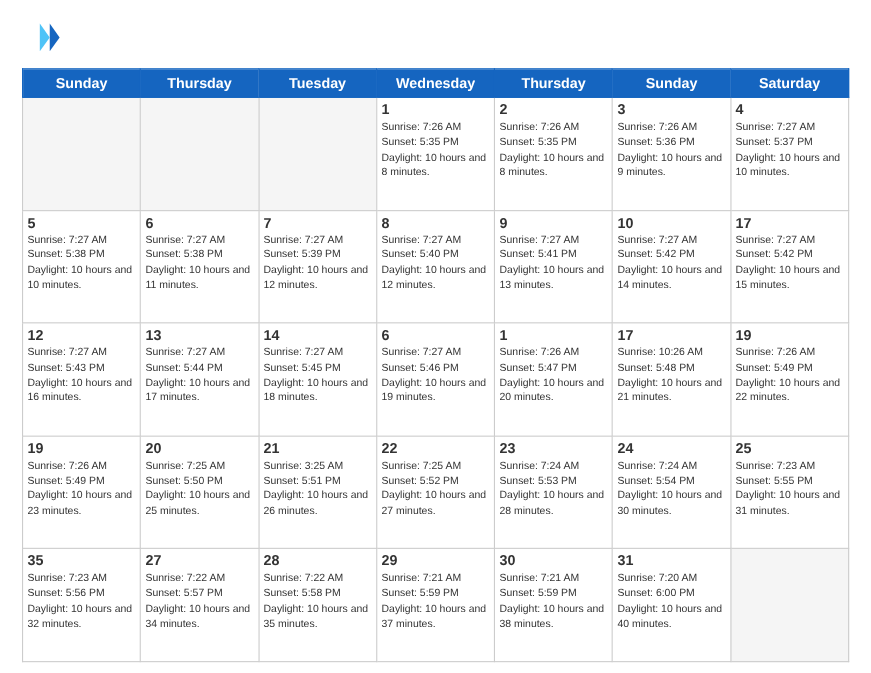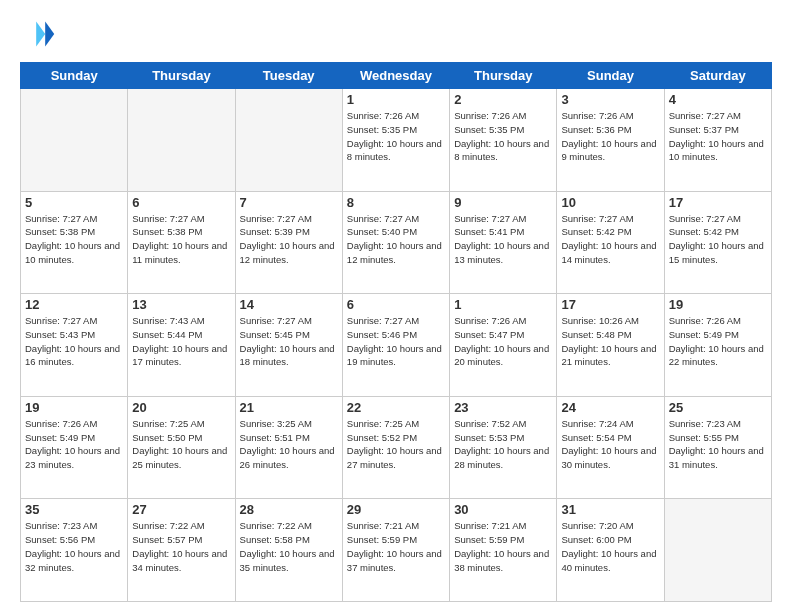--- a/index.html
+++ b/index.html
@@ -208,21 +208,21 @@
         <tr>
           <td>
             <span class="day-num">12</span>
             <div class="day-detail">Sunrise: 7:27 AM
 Sunset: 5:43 PM
 Daylight: 10 hours
 and 16 minutes.</div>
           </td>
           <td>
             <span class="day-num">13</span>
-            <div class="day-detail">Sunrise: 7:43 AM
+            <div class="day-detail">Sunrise: 7:27 AM
 Sunset: 5:44 PM
 Daylight: 10 hours
 and 17 minutes.</div>
           </td>
           <td>
             <span class="day-num">14</span>
             <div class="day-detail">Sunrise: 7:27 AM
 Sunset: 5:45 PM
 Daylight: 10 hours
 and 18 minutes.</div>
@@ -280,21 +280,21 @@
           </td>
           <td>
             <span class="day-num">22</span>
             <div class="day-detail">Sunrise: 7:25 AM
 Sunset: 5:52 PM
 Daylight: 10 hours
 and 27 minutes.</div>
           </td>
           <td>
             <span class="day-num">23</span>
-            <div class="day-detail">Sunrise: 7:52 AM
+            <div class="day-detail">Sunrise: 7:24 AM
 Sunset: 5:53 PM
 Daylight: 10 hours
 and 28 minutes.</div>
           </td>
           <td>
             <span class="day-num">24</span>
             <div class="day-detail">Sunrise: 7:24 AM
 Sunset: 5:54 PM
 Daylight: 10 hours
 and 30 minutes.</div>

